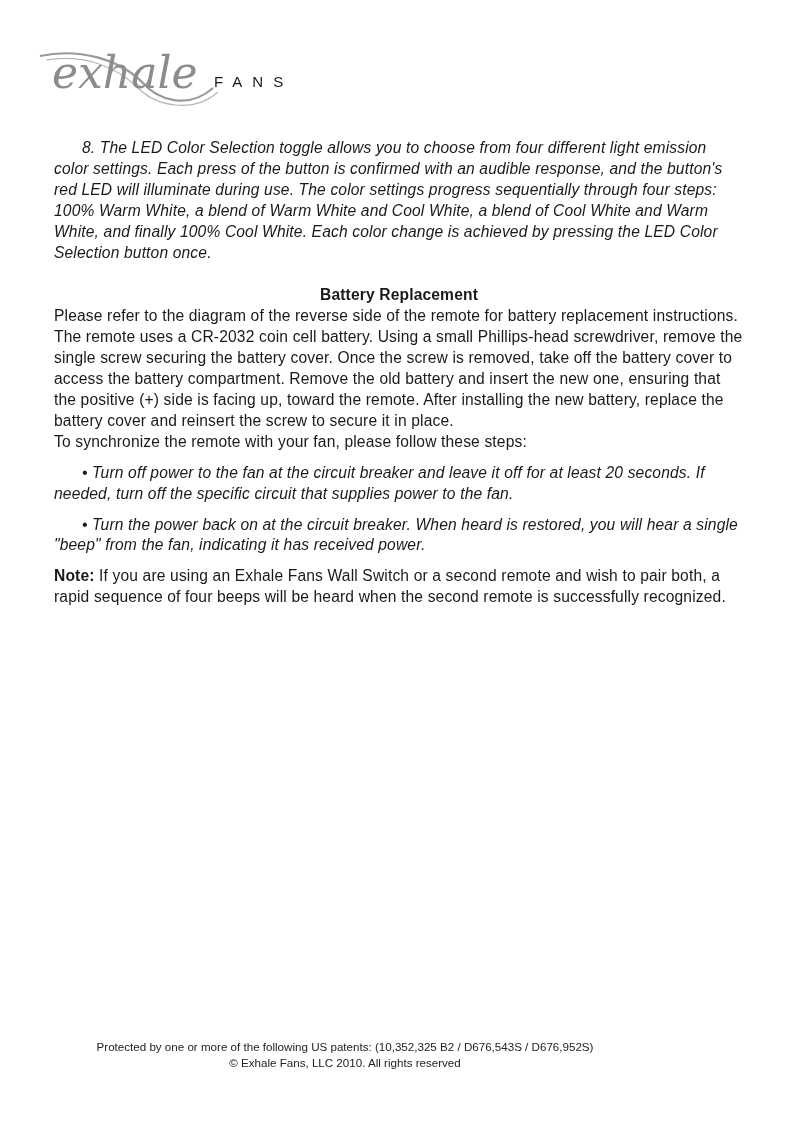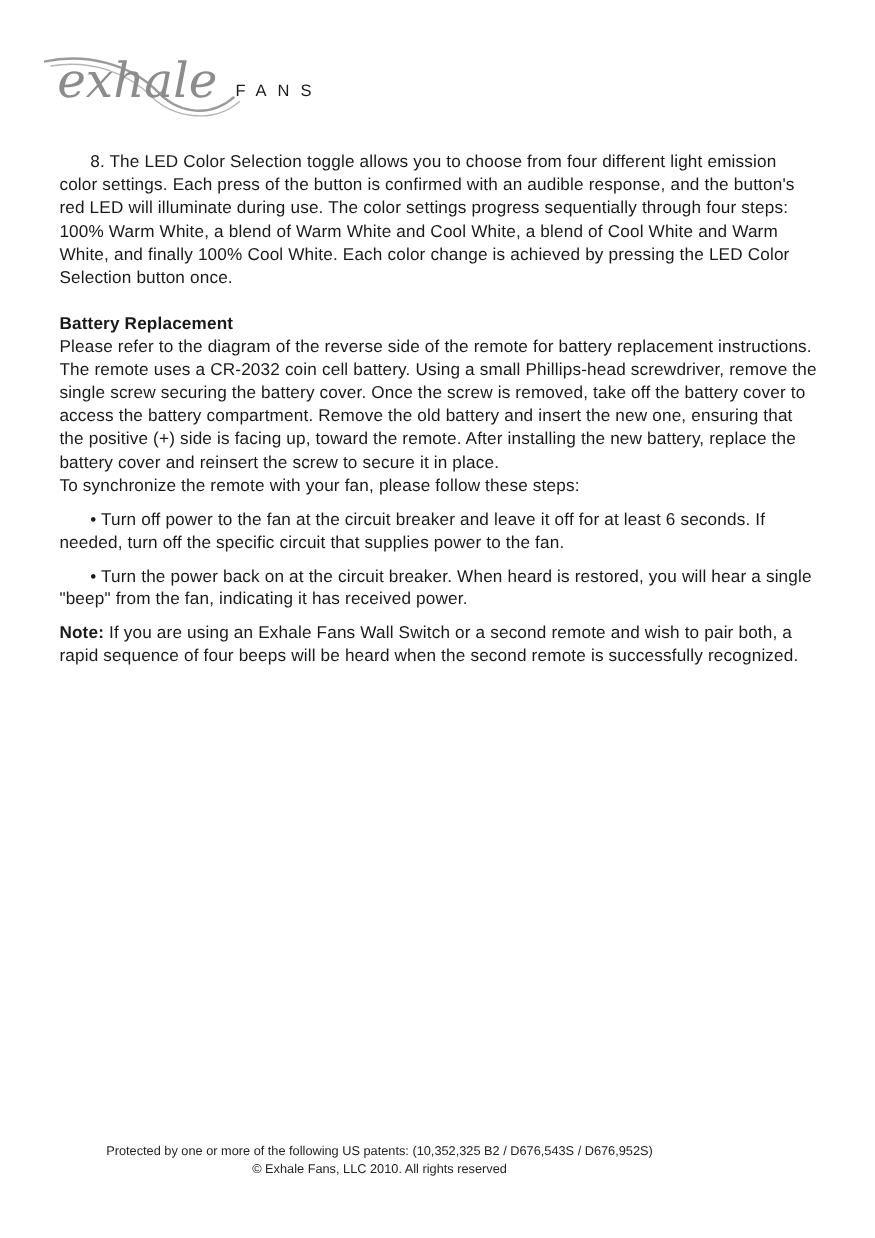--- a/index.html
+++ b/index.html
@@ -8,22 +8,22 @@
       font-family: "Liberation Sans", "DejaVu Sans", sans-serif;
       color: #1a1a1a;
     }
     .logo { position: absolute; left: 38px; top: 38px; width: 280px; height: 80px; }
     .logo svg { display: block; }
     .content {
       position: absolute; left: 54px; top: 138px; width: 690px;
       font-size: 15.6px; line-height: 20.9px; letter-spacing: 0.15px;
     }
     .content p { margin: 0; }
-    .indent { text-indent: 28px; }
-    .heading { font-weight: bold; }
+    .indent { text-indent: 28px; font-style: italic; }
+    .heading { font-weight: bold; text-align: center; }
     .gap-s { margin-top: 10px !important; }
     .gap-m { margin-top: 22px !important; }
     .bold { font-weight: bold; }
     .footer {
       position: absolute; left: 0; width: 690px; top: 1039px;
       text-align: center; font-size: 11.6px; line-height: 16px; color: #222;
     }
     .footer div { margin: 0; }
   </style>
 </head>
@@ -40,21 +40,21 @@
 </div>
 
 <div class="content">
   <p class="indent">8. The LED Color Selection toggle allows you to choose from four different light emission color settings. Each press of the button is confirmed with an audible response, and the button's red LED will illuminate during use. The color settings progress sequentially through four steps: 100% Warm White, a blend of Warm White and Cool White, a blend of Cool White and Warm White, and finally 100% Cool White. Each color change is achieved by pressing the LED Color Selection button once.</p>
 
   <p class="heading gap-m">Battery Replacement</p>
   <p>Please refer to the diagram of the reverse side of the remote for battery replacement instructions. The remote uses a CR-2032 coin cell battery. Using a small Phillips-head screwdriver, remove the single screw securing the battery cover. Once the screw is removed, take off the battery cover to access the battery compartment. Remove the old battery and insert the new one, ensuring that the positive (+) side is facing up, toward the remote. After installing the new battery, replace the battery cover and reinsert the screw to secure it in place.</p>
 
   <p>To synchronize the remote with your fan, please follow these steps:</p>
 
-  <p class="indent gap-s">• Turn off power to the fan at the circuit breaker and leave it off for at least 6 seconds. If needed, turn off the specific circuit that supplies power to the fan.</p>
+  <p class="indent gap-s">• Turn off power to the fan at the circuit breaker and leave it off for at least 20 seconds. If needed, turn off the specific circuit that supplies power to the fan.</p>
   <p class="indent gap-s">• Turn the power back on at the circuit breaker. When heard is restored, you will hear a single "beep" from the fan, indicating it has received power.</p>
 
   <p class="gap-s">
     <span class="bold">Note:</span><span> If you are using an Exhale Fans Wall Switch or a second remote and wish to pair both, a rapid sequence of four beeps will be heard when the second remote is successfully recognized.</span>
   </p>
 
 </div>
 
 <div class="footer">
   <div>Protected by one or more of the following US patents: (10,352,325 B2 / D676,543S / D676,952S)</div>

